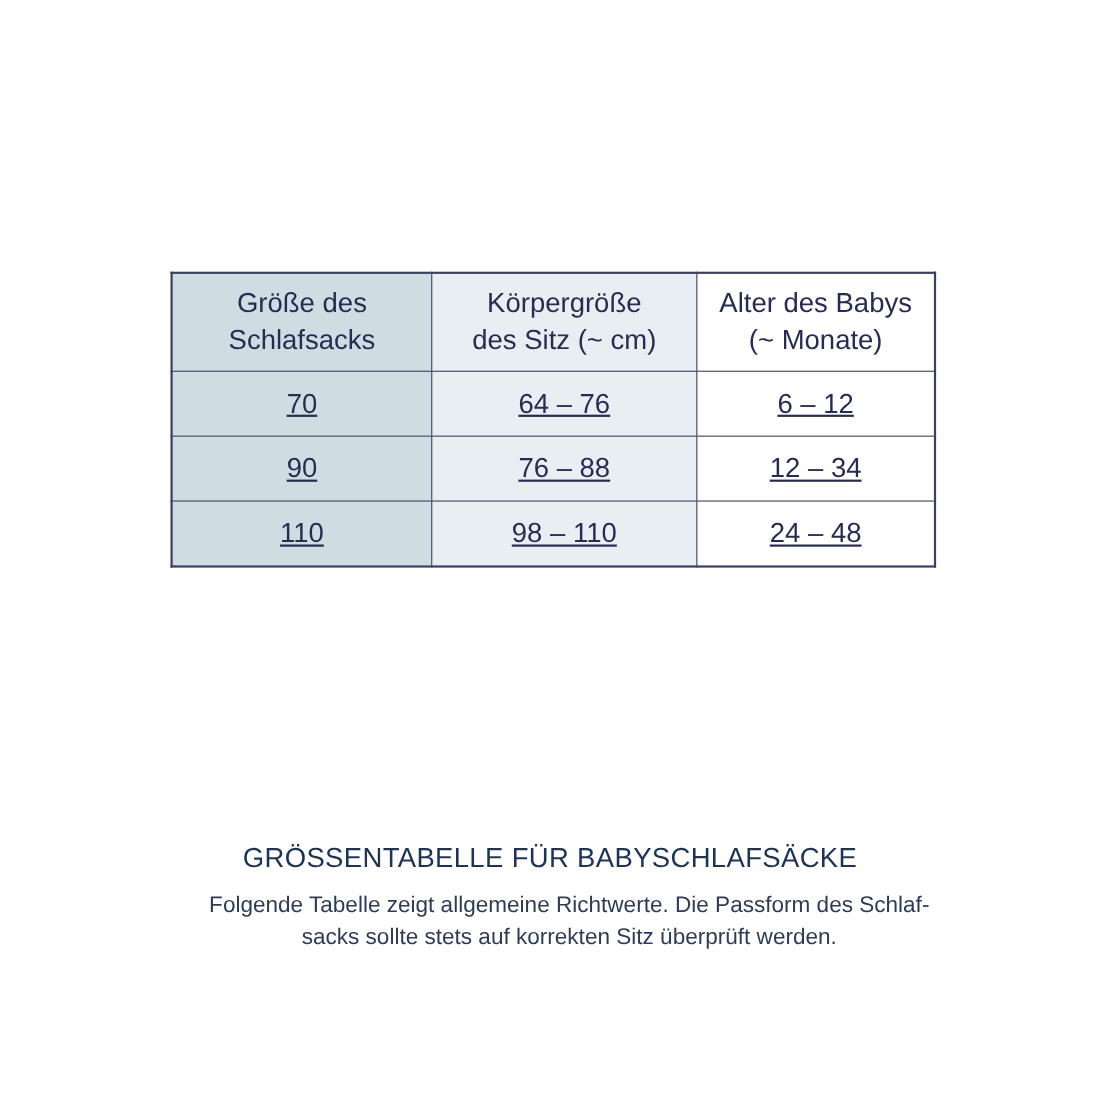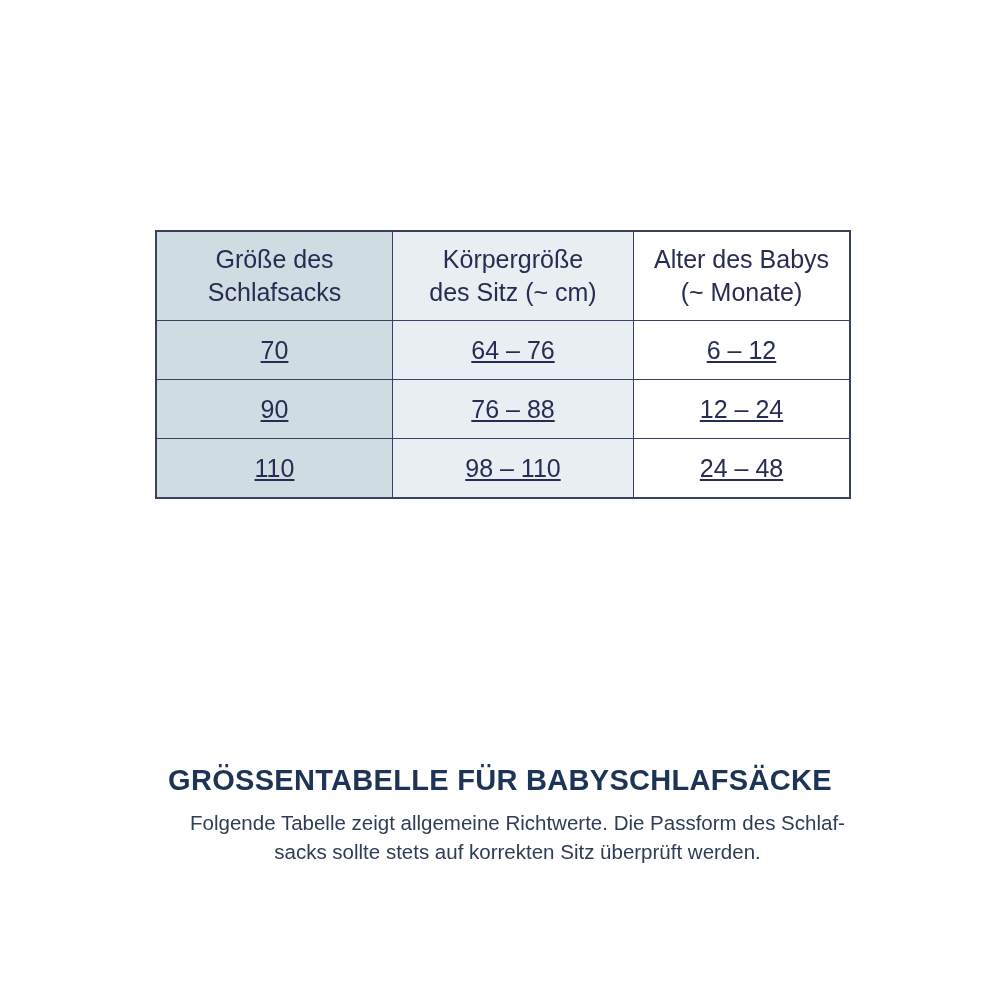--- a/index.html
+++ b/index.html
@@ -12,21 +12,21 @@
     width: 1000px;
     height: 1000px;
     background: var(--page-bg, #ffffff);
     overflow: hidden;
   }
 
   
   table.size-table {
     position: absolute;
     left: 155px;
-    top: 230px;
+    top: 247px;
     width: 690px;
     border-collapse: collapse;
     table-layout: fixed;
     border: 2px solid var(--border-color, #3a4160);
   }
   table.size-table th,
   table.size-table td {
     border: 1.5px solid var(--border-color, #3a4160);
     text-align: center;
     vertical-align: middle;
@@ -54,23 +54,23 @@
   
   .caption {
     position: absolute;
     top: 765px;
     left: 0;
     width: 100%;
     text-align: center;
   }
   .caption h1 {
     margin: 0 0 13px 0;
-    font-size: 29px;
+    font-size: 25px;
     line-height: 30px;
-    font-weight: 700;
+    font-weight: 400;
     letter-spacing: 0.3px;
     color: var(--title-color, #1d3456);
   }
   .caption p {
     margin: 0;
     font-size: 20.5px;
     line-height: 29px;
     font-weight: 400;
     color: var(--body-text-color, #2e3c55);
     white-space: pre-line;
@@ -95,21 +95,21 @@
     </thead>
     <tbody>
       <tr>
         <td class="bg-c1">70</td>
         <td class="bg-c2">64 – 76</td>
         <td class="bg-c3">6 – 12</td>
       </tr>
       <tr>
         <td class="bg-c1">90</td>
         <td class="bg-c2">76 – 88</td>
-        <td class="bg-c3">12 – 24</td>
+        <td class="bg-c3">12 – 34</td>
       </tr>
       <tr>
         <td class="bg-c1">110</td>
         <td class="bg-c2">98 – 110</td>
         <td class="bg-c3">24 – 48</td>
       </tr>
     </tbody>
   </table>
 
   <div class="caption">

